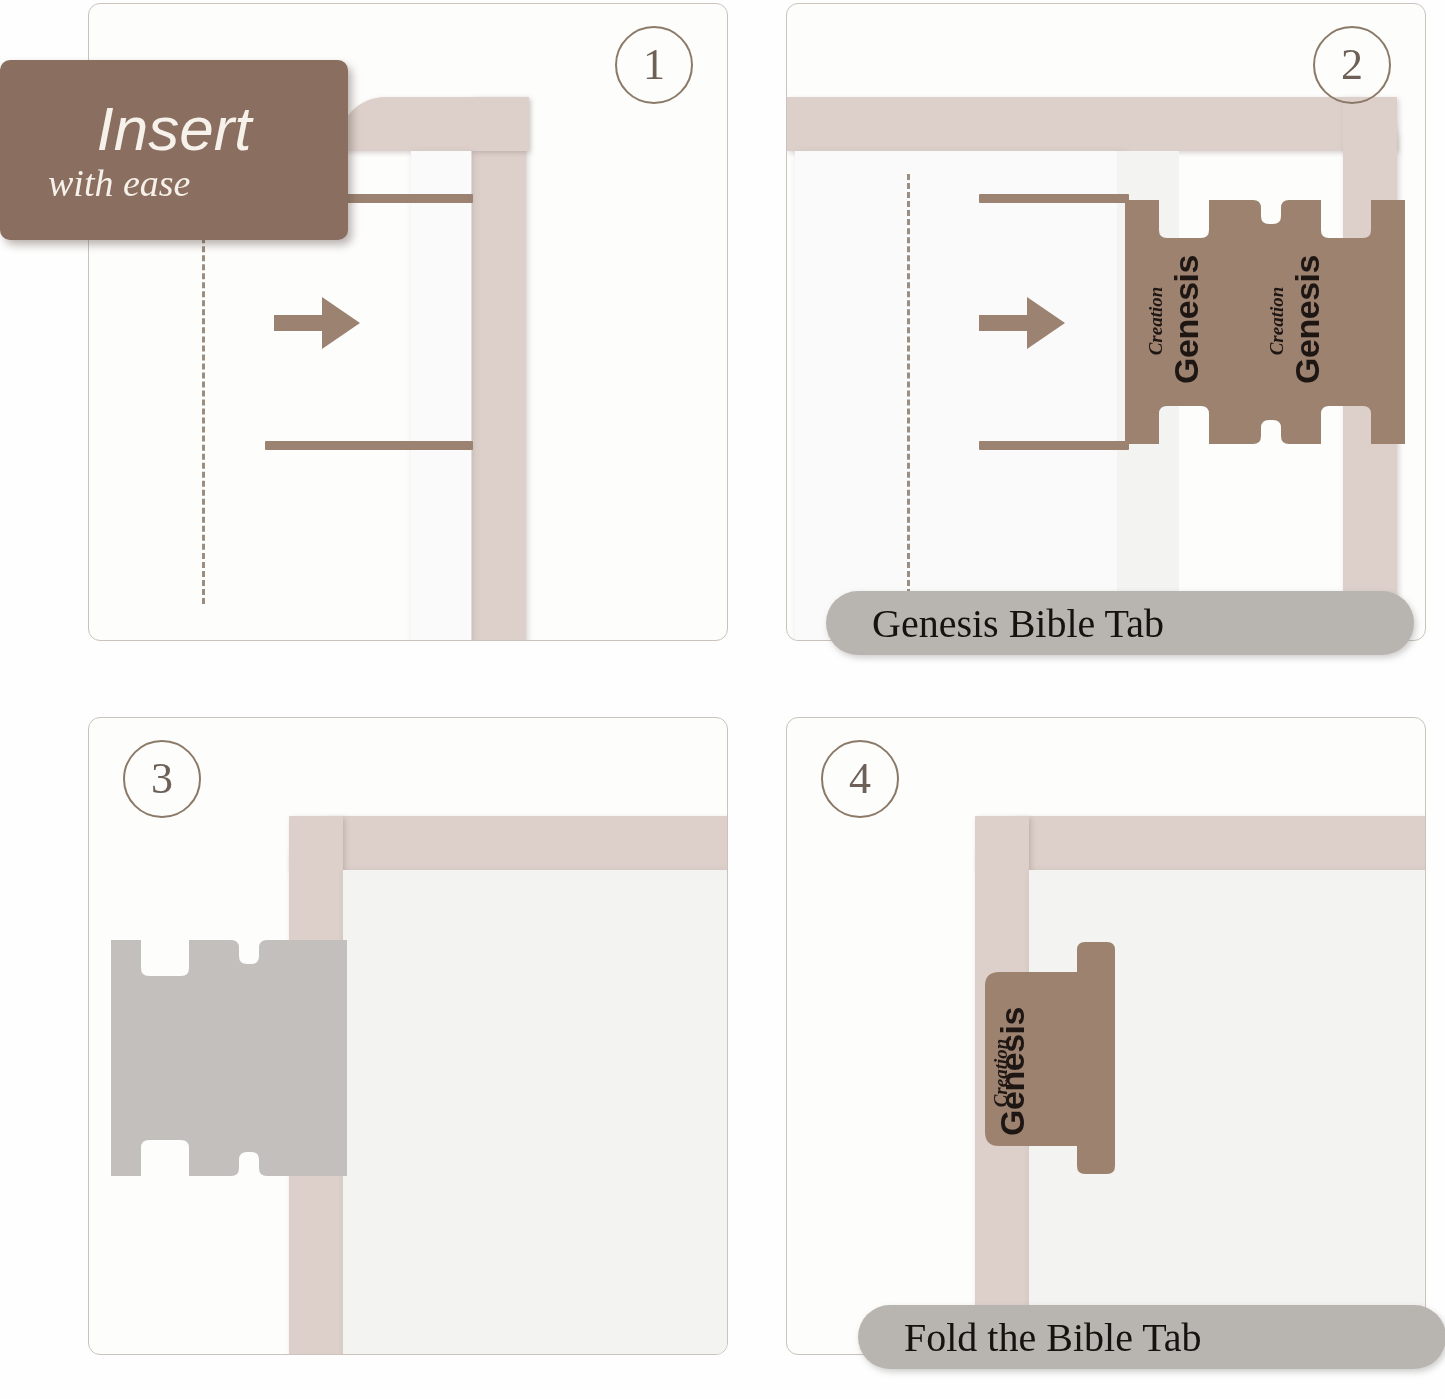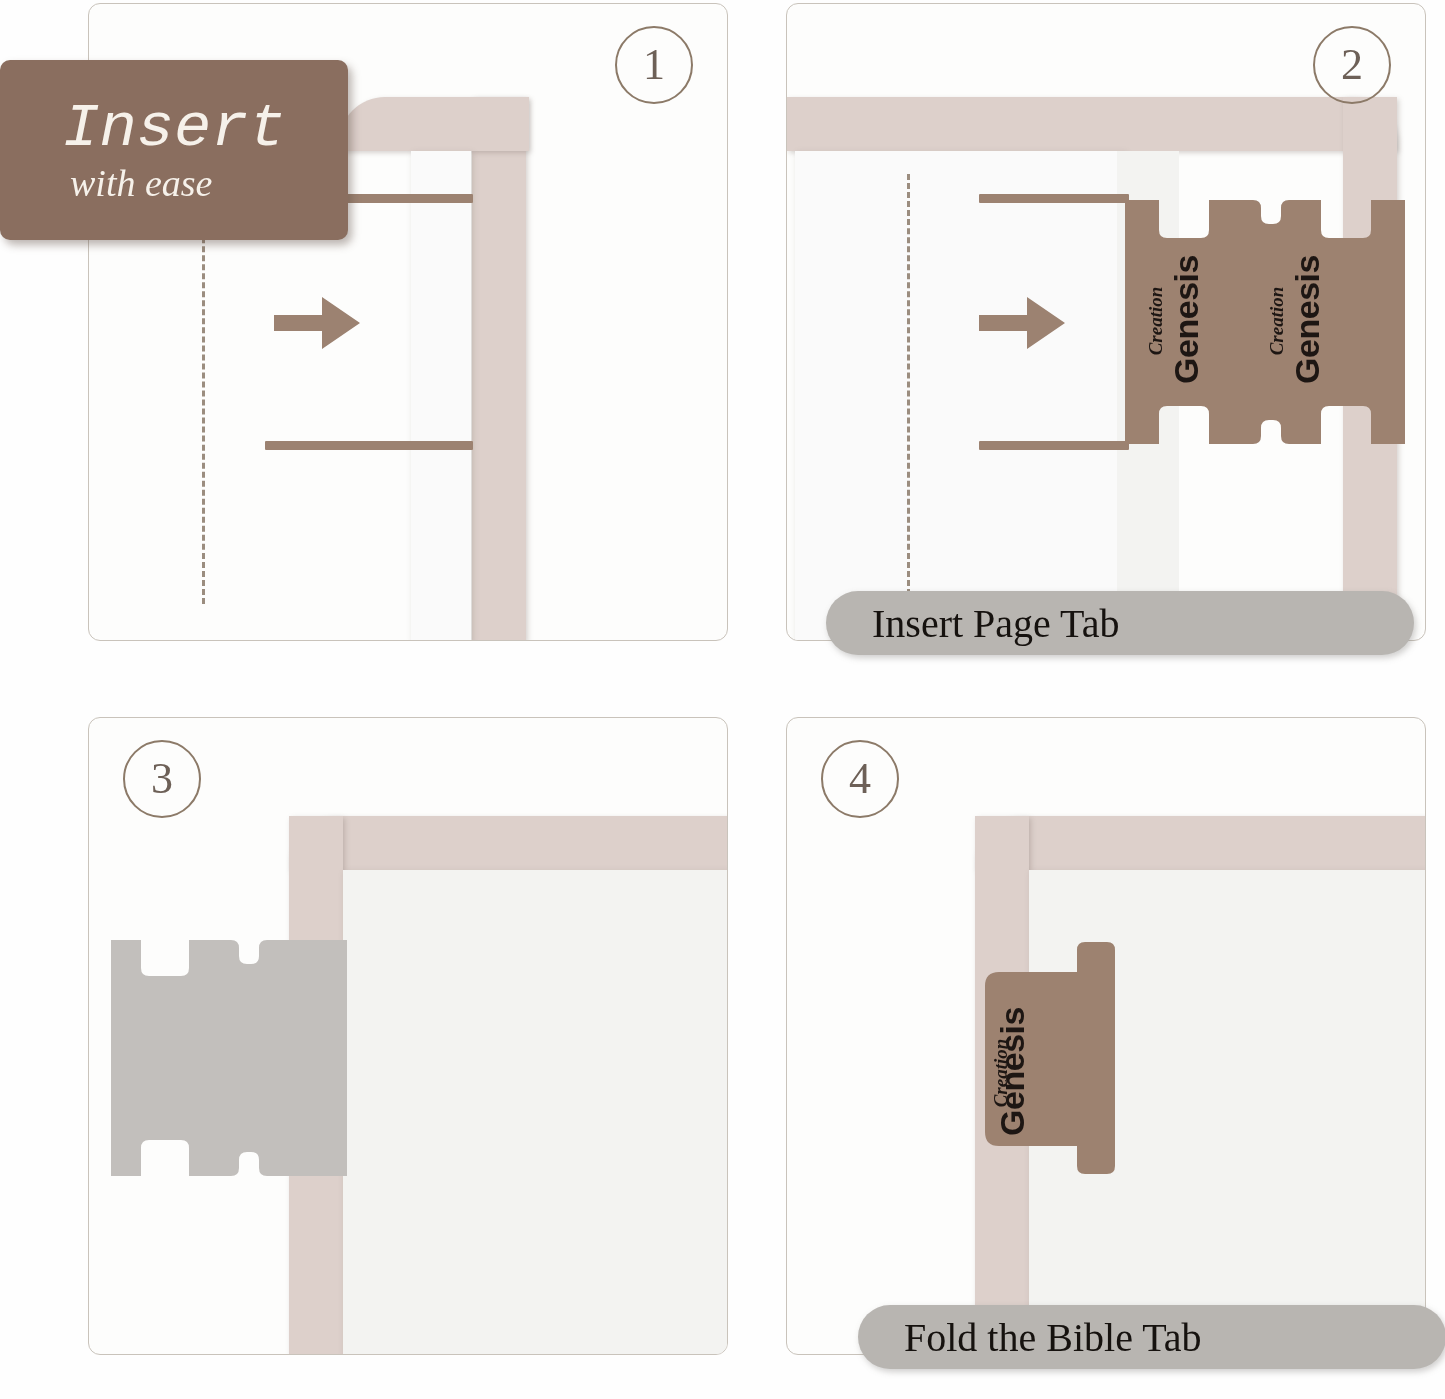--- a/index.html
+++ b/index.html
@@ -136,34 +136,34 @@
     border-radius:10px;
     box-shadow:4px 5px 9px rgba(90,72,62,.40);
     z-index:80;
     color:#f6f1ea;
     display:flex;
     flex-direction:column;
     align-items:center;
     justify-content:center;
   }
   .badge-main{
-    font-family:Liberation Mono, monospace;
+    font-family:Liberation Sans, sans-serif;
     font-style:italic;
     font-size:62px;
     line-height:1;
     margin-bottom:4px;
     text-align:center;
   }
   .badge-sub{
     font-family:"Liberation Serif", serif;
     font-style:italic;
     font-size:38px;
     line-height:1;
     align-self:flex-start;
-    margin-left:70px;
+    margin-left:48px;
   }
 </style>
 </head>
 <body>
 
 <div class="board">
 
   <div class="panel" id="panel-1">
     <div class="panel-clip">
 
@@ -272,21 +272,21 @@
             L130,10 Q130,2 122,2 L100,2 Q92,2 92,10 L92,32 Z" fill="#9d8270"></path>
         </svg>
         <div class="tab-label tab-title" style="left:-37px;top:112px;transform:rotate(-90deg);">Genesis</div>
         <div class="tab-label tab-sub" style="left:-18px;top:122px;transform:rotate(-90deg);">Creation</div>
       </div>
     </div>
     <div class="step-circle step-tl">4</div>
   </div>
 
   <div class="caption" id="caption-2">
-    <span>Insert Page Tab</span>
+    <span>Genesis Bible Tab</span>
   </div>
   <div class="caption" id="caption-4">
     <span>Fold the Bible Tab</span>
   </div>
 
   <div class="badge">
     <div class="badge-main">Insert</div>
     <div class="badge-sub">with ease</div>
   </div>
 

